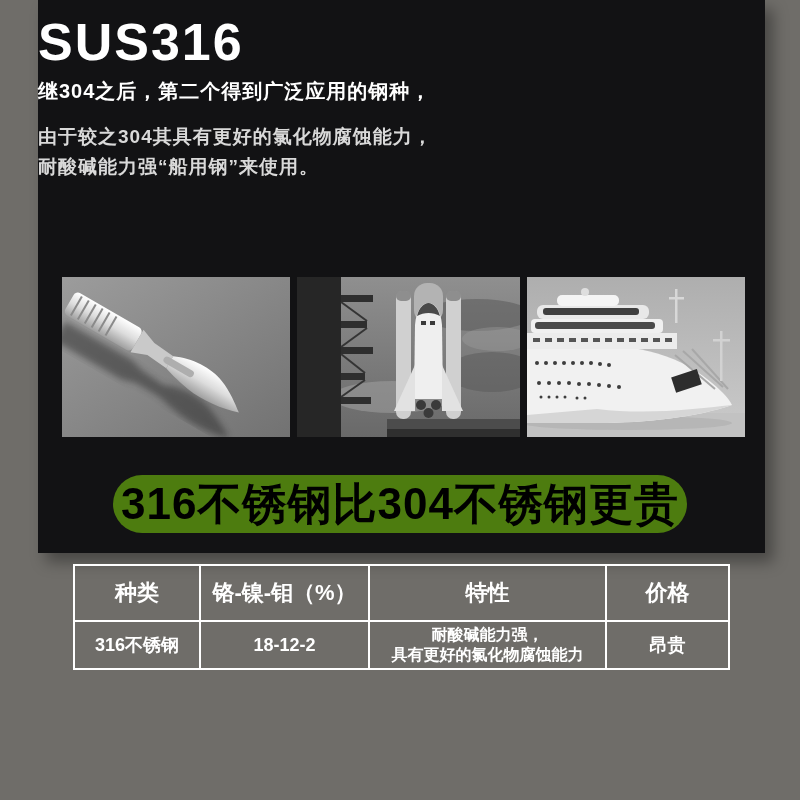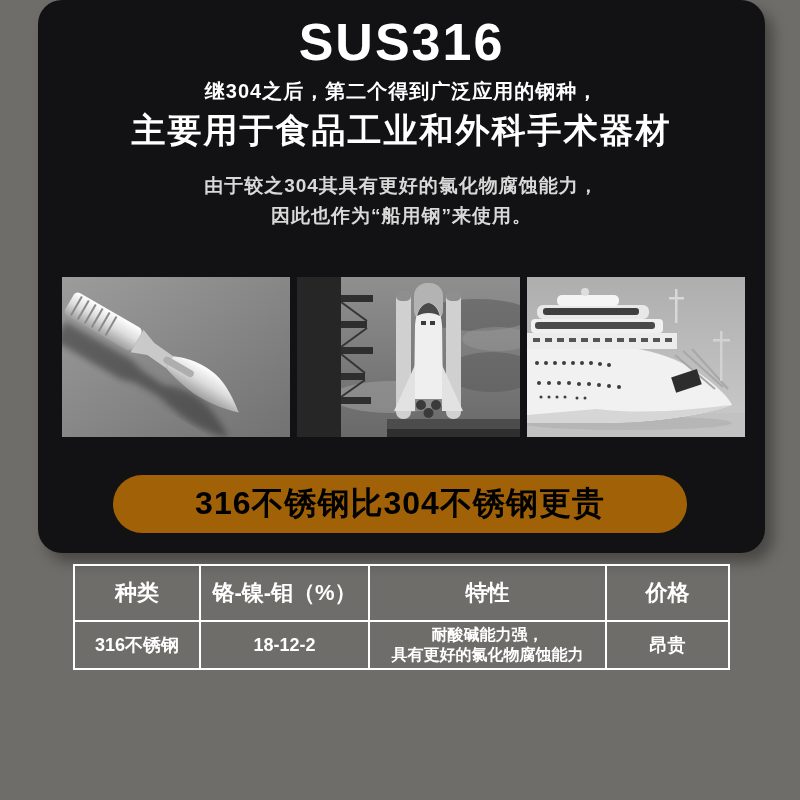--- a/index.html
+++ b/index.html
@@ -5,44 +5,43 @@
   * { margin:0; padding:0; box-sizing:border-box; }
   html,body { background:#6f6d69; }
   .page {
     position:relative; width:800px; height:800px; overflow:hidden;
     background:#6f6d69;
     font-family:"Liberation Sans","DejaVu Sans",sans-serif;
   }
   
   .hero {
     position:absolute; left:38px; top:0; width:727px; height:553px;
-    background:#121214; text-align:center;
+    background:#121214; text-align:left;
     box-shadow:8px 9px 14px rgba(0,0,0,.35);
-    border-radius:24px;
   }
   .hero-title {
     padding-top:12px; font-size:52px; font-weight:bold; color:#ffffff;
     letter-spacing:2px;
   }
   .hero-sub1 { margin-top:6px; font-size:20px; font-weight:bold; color:#ffffff; letter-spacing:1px; }
   .hero-sub2 { margin-top:3px; font-size:34px; font-weight:bold; color:#ffffff; letter-spacing:2px; }
   .hero-desc { margin-top:17px; font-size:19px; line-height:30px; font-weight:bold; color:#d9d9d9; letter-spacing:1px; }
   .photos {
     position:absolute; left:24px; top:277px; width:683px; height:160px;
     display:flex; gap:7px;
   }
   .photo { height:160px; display:block; }
   .photo svg { display:block; width:100%; height:100%; }
   .ph-1 { width:228px; } .ph-2 { width:223px; } .ph-3 { width:218px; }
   
   .claim-pill {
     position:absolute; left:113px; top:475px; width:574px; height:58px;
-    background:#a16207; border-radius:29px;
+    background:#4d7c0f; border-radius:29px;
     display:flex; align-items:center; justify-content:center;
-    font-size:32px; font-weight:bold; color:#000000; letter-spacing:1px;
+    font-size:44px; font-weight:bold; color:#000000; letter-spacing:1px;
   }
   
   .steel-table {
     position:absolute; left:73px; top:564px; width:655px;
     border-collapse:collapse; table-layout:fixed; color:#ffffff;
   }
   .steel-table col.c1 { width:126px; }
   .steel-table col.c2 { width:169px; }
   .steel-table col.c3 { width:237px; }
   .steel-table col.c4 { width:123px; }
@@ -60,24 +59,23 @@
   .feature-single { font-size:17px; }
 </style>
 </head>
 <body>
 
 <div class="page">
 
   <div class="hero">
     <div class="hero-title">SUS316</div>
     <div class="hero-sub1">继304之后，第二个得到广泛应用的钢种，</div>
-    <div class="hero-sub2">主要用于食品工业和外科手术器材</div>
     <div class="hero-desc">
       <div>由于较之304其具有更好的氯化物腐蚀能力，</div>
-      <div>因此也作为“船用钢”来使用。</div>
+      <div>耐酸碱能力强“船用钢”来使用。</div>
     </div>
 
     <div class="photos">
 
       <span class="photo ph-1">
         <svg viewBox="0 0 228 160" preserveAspectRatio="none">
           <defs>
             <linearGradient id="sc-bg" x1="0" y1="0" x2="1" y2="1">
               <stop offset="0" stop-color="#9c9c9c"></stop>
                 <stop offset="1" stop-color="#727272"></stop>

